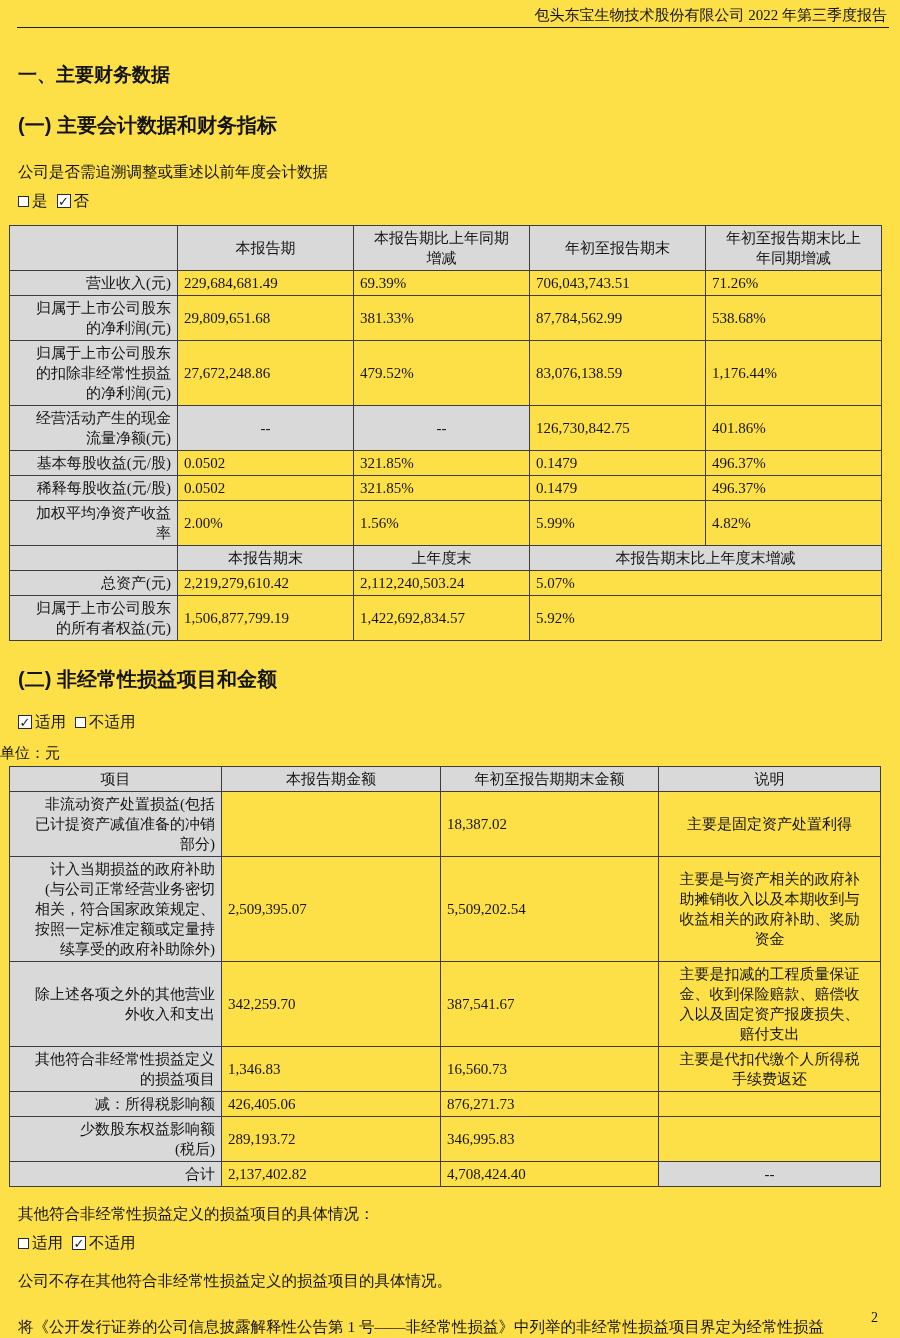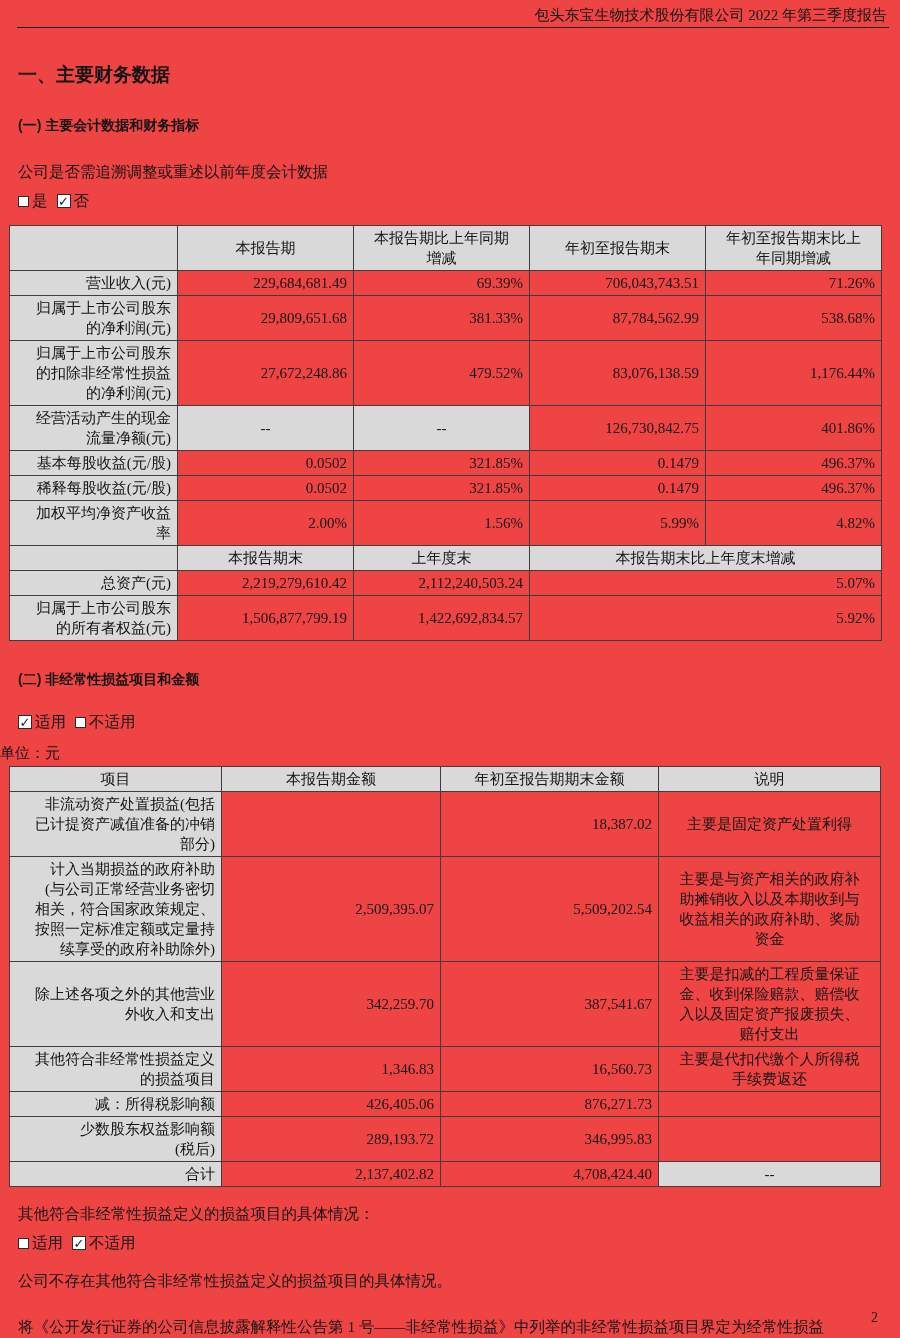--- a/index.html
+++ b/index.html
@@ -1,33 +1,33 @@
 <!DOCTYPE html>
 <html><head>
 <meta charset="utf-8">
 <style>
   html,body{margin:0;padding:0;background:#888;}
   .page{
-    width:900px;height:1338px;background:#ef4444;position:relative;overflow:hidden;
+    width:900px;height:1338px;background:#fde047;position:relative;overflow:hidden;
     font-family:"Liberation Serif","DejaVu Serif",serif;color:#141414;
     box-sizing:border-box;
   }
   .page-header-title{
     text-align:right;font-size:15px;line-height:19px;padding:6px 13px 2px 0;
   }
   .header-rule{
     border:none;border-top:1.6px solid #1c1c1c;margin:0 11px 0 17px;height:0;
   }
   h1.sec1{
     font-family:"Liberation Sans","DejaVu Sans",sans-serif;font-weight:bold;
     font-size:19px;line-height:25px;margin:34px 8px 0 18px;
   }
   h2.sec2{
     font-family:"Liberation Sans","DejaVu Sans",sans-serif;font-weight:bold;
-    font-size:14px;line-height:22px;margin:27px 0 0 18px;
+    font-size:20px;line-height:22px;margin:27px 0 0 18px;
   }
   p.body-text{
     font-size:15.5px;line-height:22px;margin:25px 18px 0 18px;
   }
   p.cb-row{
     font-size:15.5px;line-height:22px;margin:7px 18px 0 18px;
   }
   .cb-group{margin-right:9px;white-space:nowrap;}
   .cb{
     display:inline-block;width:9px;height:9px;border:1px solid #2a2a2a;
@@ -45,21 +45,21 @@
     border-collapse:collapse;table-layout:fixed;margin:13px 0 16px 9px;
     font-size:15px;width:872px;
   }
   table.fin-table.t2{width:871px;margin-top:3px;}
   table.fin-table td{
     border:1px solid #3d3d3d;padding:2px 6px;vertical-align:middle;
     line-height:20px;overflow:hidden;
   }
   td.shade{background:#d9d9d9;}
   td.label{text-align:right;padding-left:4px;}
-  td.num{text-align:right;padding-right:7px;}
+  td.num{text-align:left;padding-right:7px;}
   td.center{text-align:center;}
   td.note{text-align:center;padding-left:6px;}
   .pre{white-space:pre-line;}
   td.indent1{text-indent:22px;}
   .page-number{
     position:absolute;right:22px;bottom:12px;font-size:14px;
   }
 </style>
 </head>
 <body>

